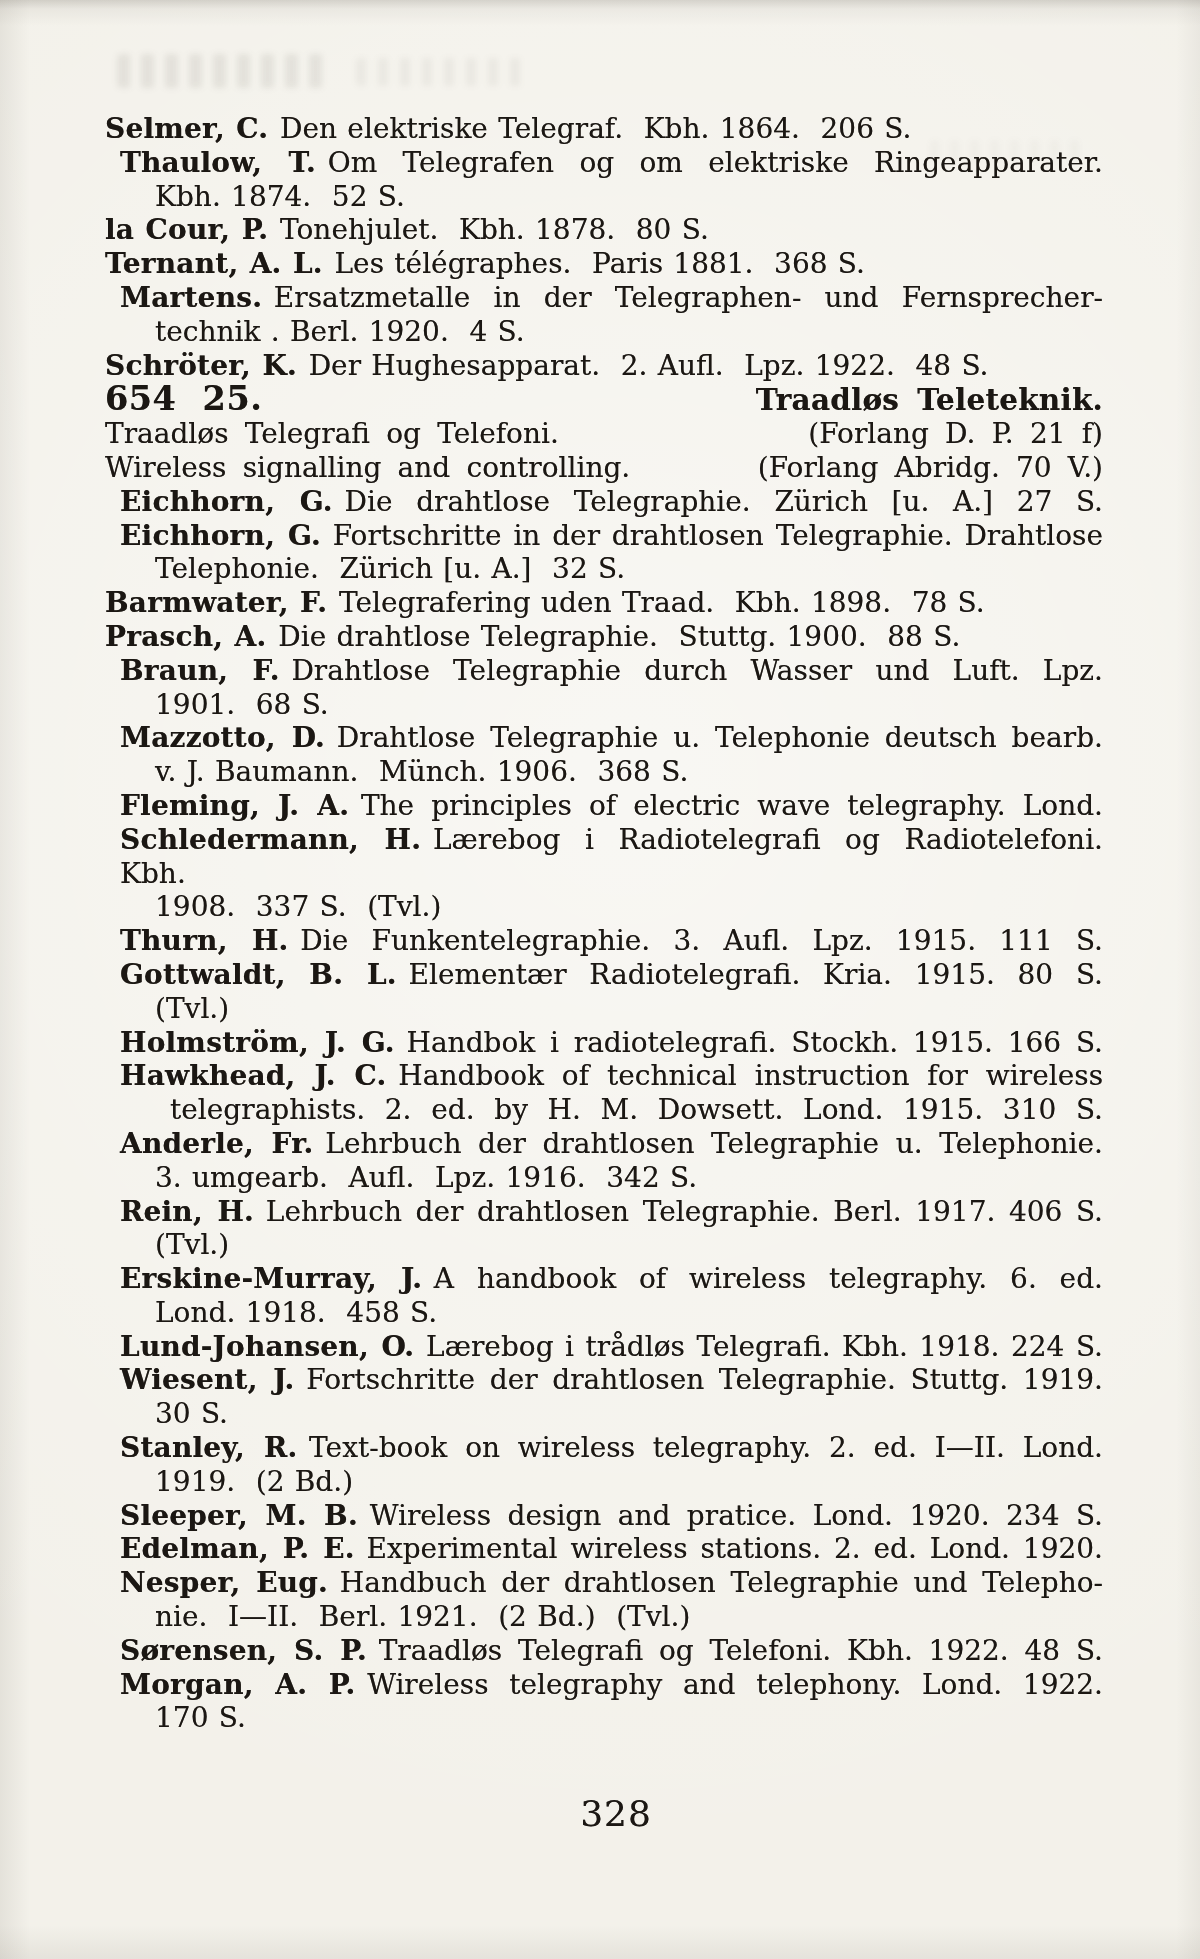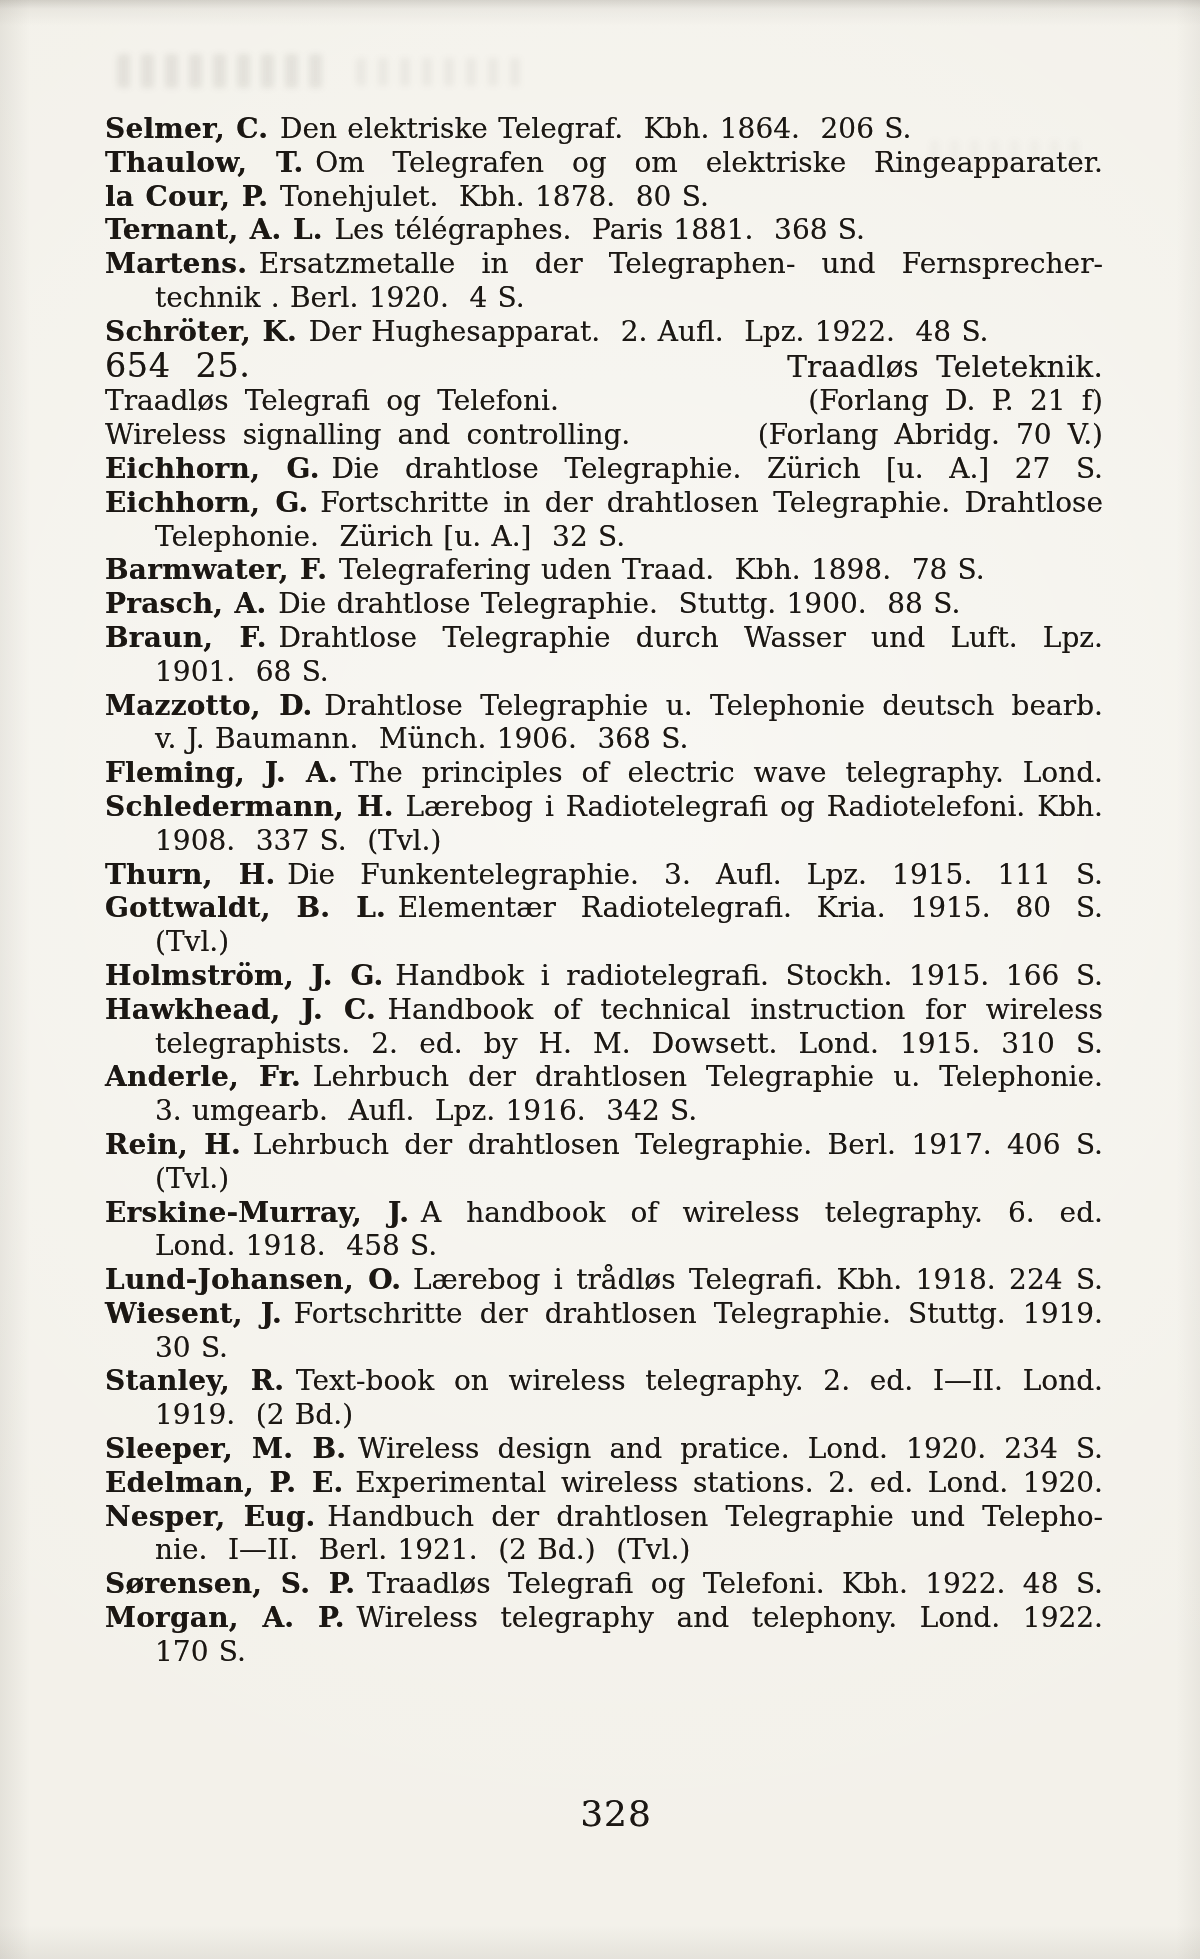--- a/index.html
+++ b/index.html
@@ -47,26 +47,26 @@
   .textblock {
     position: absolute;
     left: 105px; top: 112px; width: 998px;
     font-size: 28px;
     line-height: 33.8px;
     word-spacing: .05em;
     text-shadow: 0 0 .6px rgba(27,23,19,.6);
   }
   .line { min-height: 33.8px; white-space: pre-wrap; }
   .line.indent { padding-left: 50px; }
-  .line.just { white-space: normal; text-align: justify; text-align-last: justify; }
+  .line.just { white-space: normal; text-align: justify; text-align-last: justify; margin-left: 15px; }
   .author { font-weight: bold; margin-right: .42em; letter-spacing: .2px; }
 
   .spread { display: flex; justify-content: space-between; align-items: baseline; white-space: pre-wrap; }
   .spread span { word-spacing: .26em; }
-  .head { font-weight: normal; }
+  .head { font-weight: bold; }
   .head .spread-left  { font-size: 33.5px; word-spacing: 14px; letter-spacing: .5px; line-height: 33.8px; }
   .head .spread-right { font-size: 29.5px; letter-spacing: .2px; }
 
   .pagenum {
     position: absolute;
     left: 105px; width: 998px; top: 1793px;
     text-align: center;
     font-size: 36px;
     letter-spacing: 1px;
     transform: translateX(12px);
@@ -79,20 +79,21 @@
 <div class="page">
   <div class="ghost">
     <div class="ghost-blob g1"></div>
     <div class="ghost-blob g2"></div>
     <div class="ghost-blob g3"></div>
   </div>
 
   <div class="textblock">
       <div class="line"><span class="author">Selmer, C.</span><span class="txt">Den elektriske Telegraf.  Kbh. 1864.  206 S.</span></div>
       <div class="line just"><span class="author">Thaulow, T.</span><span class="txt">Om Telegrafen og om elektriske Ringeapparater.</span></div>
+      <div class="line indent"><span class="txt">Kbh. 1874.  52 S.</span></div>
       <div class="line"><span class="author">la Cour, P.</span><span class="txt">Tonehjulet.  Kbh. 1878.  80 S.</span></div>
       <div class="line"><span class="author">Ternant, A. L.</span><span class="txt">Les télégraphes.  Paris 1881.  368 S.</span></div>
       <div class="line just"><span class="author">Martens.</span><span class="txt">Ersatzmetalle in der Telegraphen- und Fernsprecher-</span></div>
       <div class="line indent"><span class="txt">technik . Berl. 1920.  4 S.</span></div>
       <div class="line"><span class="author">Schröter, K.</span><span class="txt">Der Hughesapparat.  2. Aufl.  Lpz. 1922.  48 S.</span></div>
       <div class="line spread head"><span class="spread-left">654 25.</span><span class="spread-right">Traadløs Teleteknik.</span></div>
       <div class="line spread"><span class="spread-left">Traadløs Telegrafi og Telefoni.</span><span class="spread-right">(Forlang D. P. 21 f)</span></div>
       <div class="line spread"><span class="spread-left">Wireless signalling and controlling.</span><span class="spread-right">(Forlang Abridg. 70 V.)</span></div>
       <div class="line just"><span class="author">Eichhorn, G.</span><span class="txt">Die drahtlose Telegraphie. Zürich [u. A.] 27 S.</span></div>
       <div class="line just"><span class="author">Eichhorn, G.</span><span class="txt">Fortschritte in der drahtlosen Telegraphie. Drahtlose</span></div>

